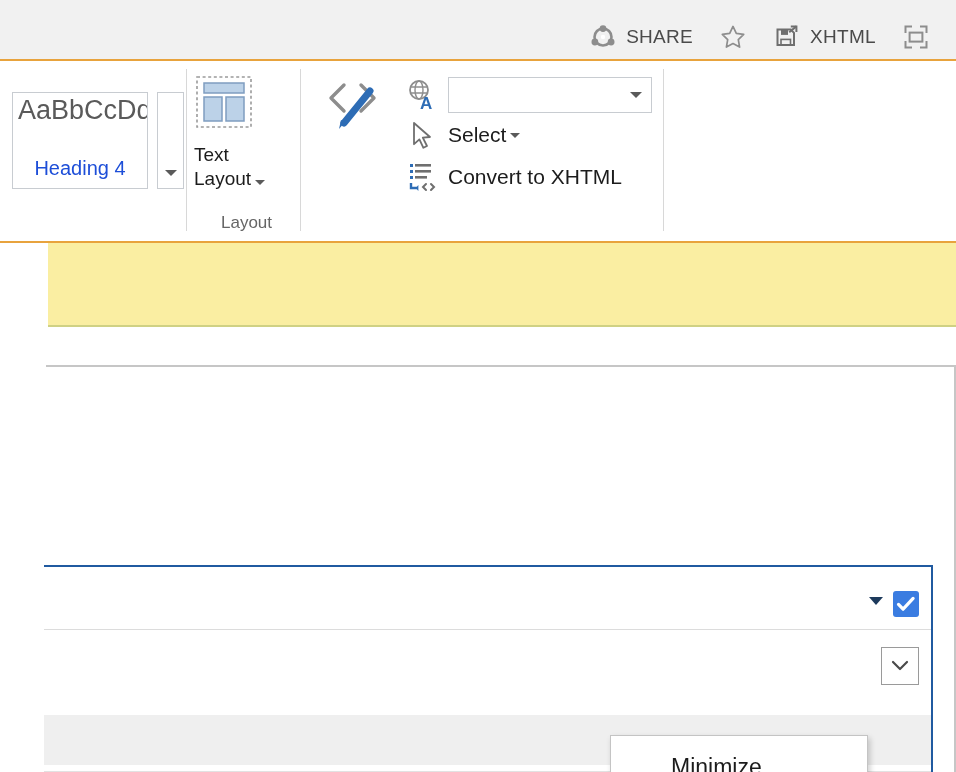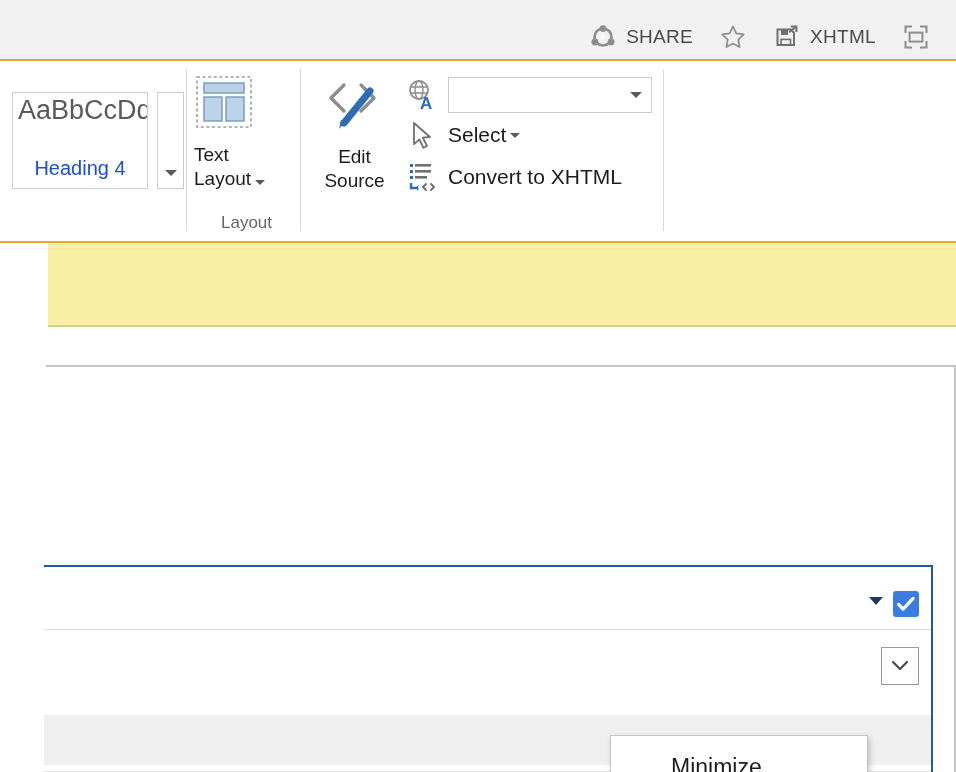--- a/index.html
+++ b/index.html
@@ -448,24 +448,20 @@
 
     <div id="edit-source-btn">
       <span id="edit-source-icon">
         <svg viewBox="0 0 62 62" width="62" height="62">
           <path d="M20 8L7 21l13 13" fill="none" stroke="#8d8d8d" stroke-width="3.4" stroke-linecap="round" stroke-linejoin="round"></path>
           <path d="M37 8l13 13-13 13" fill="none" stroke="#8d8d8d" stroke-width="3.4" stroke-linecap="round" stroke-linejoin="round"></path>
           <path d="M46 14L20 46" fill="none" stroke="#2d6cb5" stroke-width="7" stroke-linecap="round"></path>
           <path d="M21 45l-6 7 2-9z" fill="#2d6cb5"></path>
         </svg>
       </span>
-      <div id="edit-source-label">
-        <span>Edit</span><br>
-        <span>Source</span>
-      </div>
     </div>
 
     <div class="markup-row" id="markup-lang-row">
       <span class="mr-icon">
         <svg viewBox="0 0 34 34" width="34" height="34">
           <circle cx="14" cy="12" r="9" fill="none" stroke="#8d8d8d" stroke-width="1.8"></circle>
           <ellipse cx="14" cy="12" rx="4" ry="9" fill="none" stroke="#8d8d8d" stroke-width="1.4"></ellipse>
           <path d="M5.4 9h17.2M5.4 15h17.2" stroke="#8d8d8d" stroke-width="1.4"></path>
           <text x="15" y="31" font-family="Liberation Sans, sans-serif" font-size="17" font-weight="bold" fill="#2d6cb5">A</text>
         </svg>

